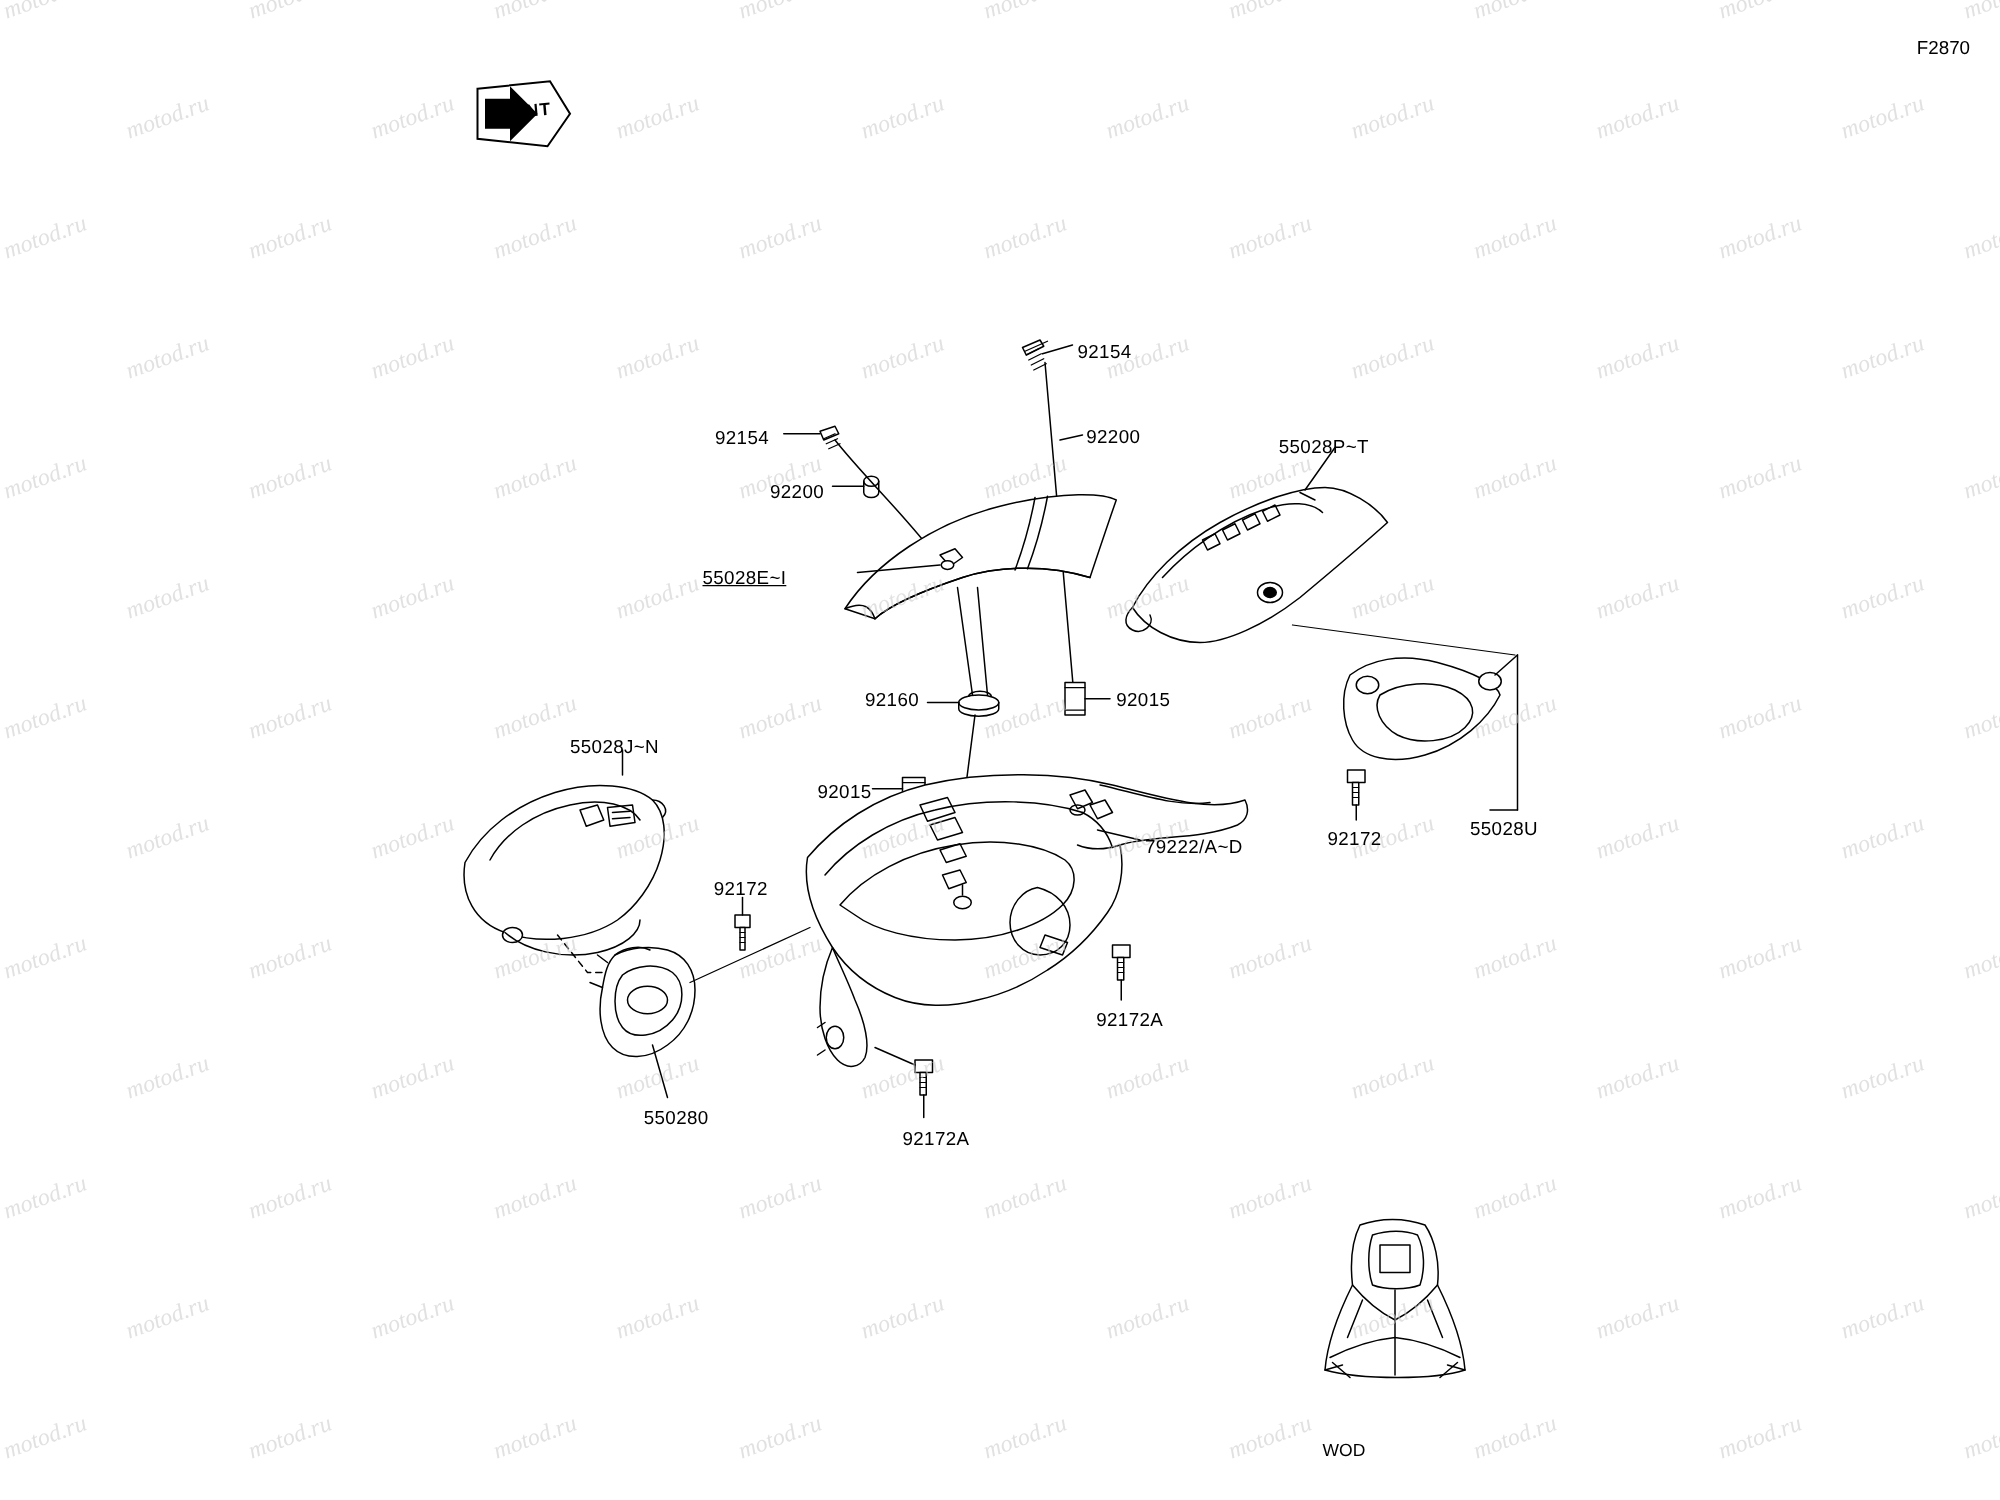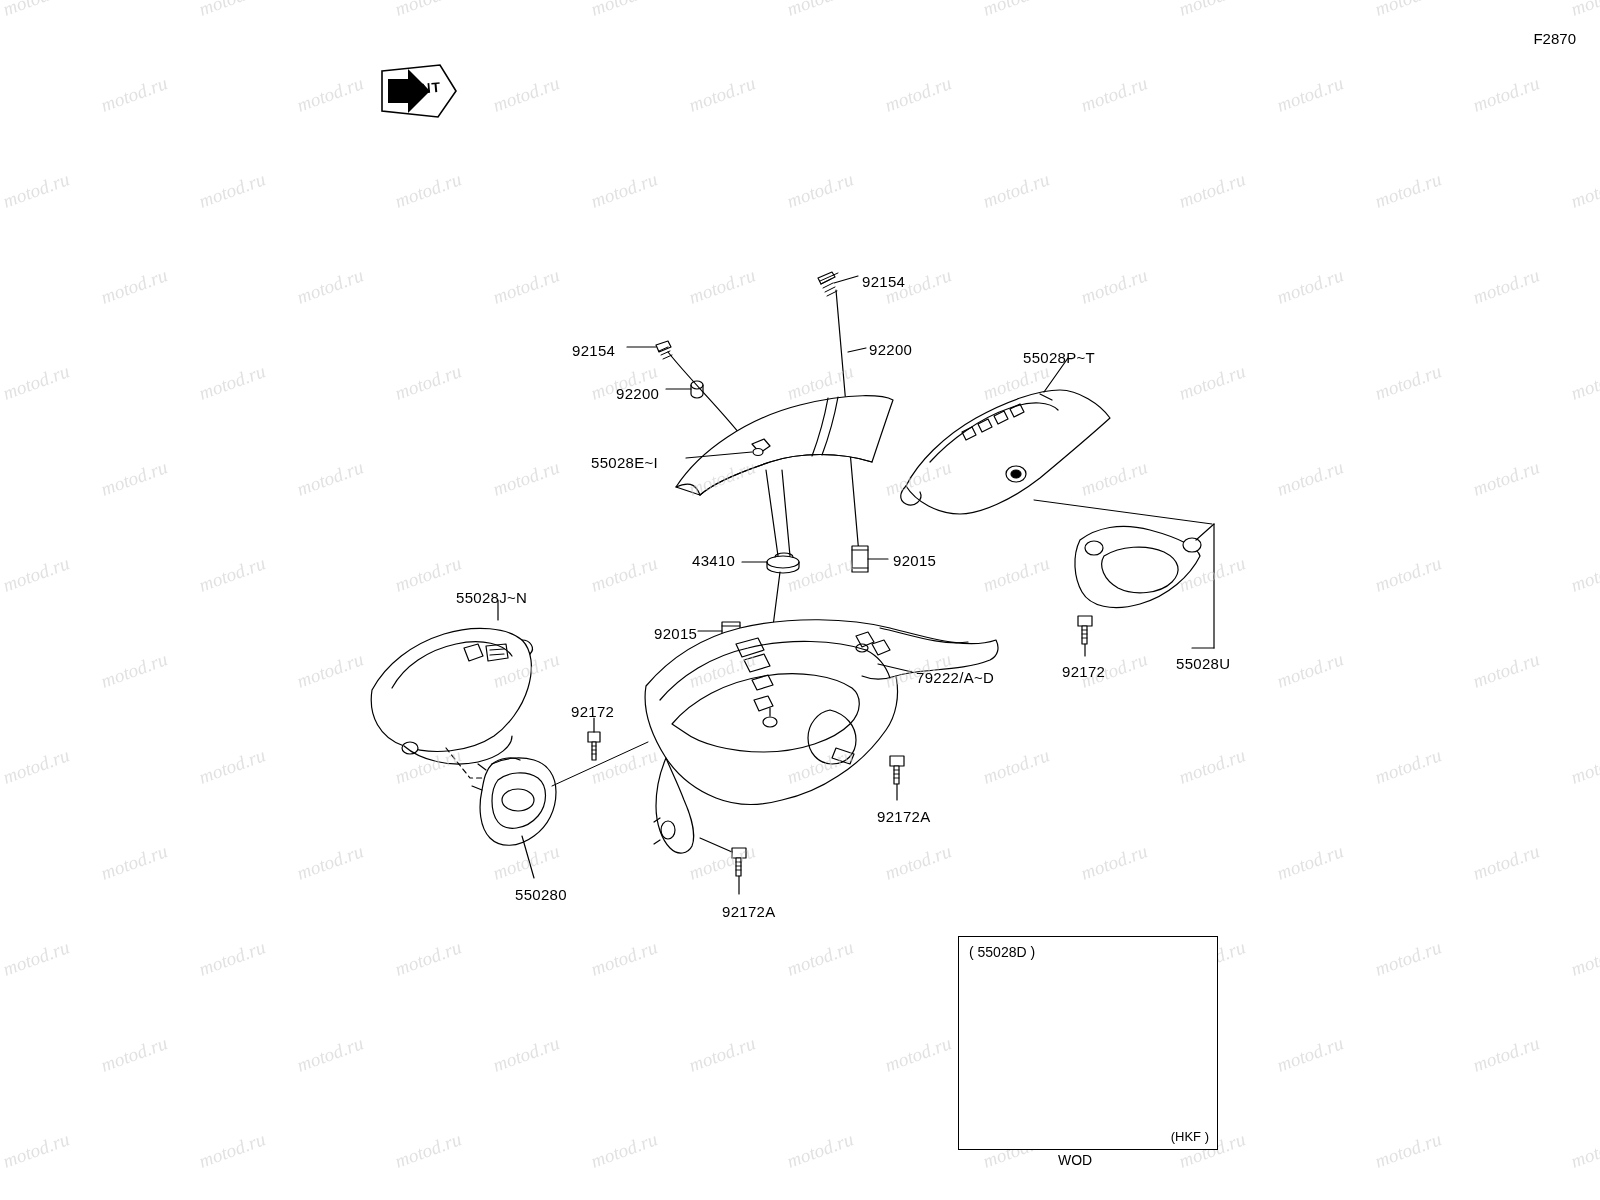--- a/index.html
+++ b/index.html
@@ -341,38 +341,34 @@
         </g>
 
       </g>
     </svg>
   </div>
 
   <div class="lbl" style="left:862px; top:273px;">92154</div>
   <div class="lbl" style="left:869px; top:341px;">92200</div>
   <div class="lbl" style="left:572px; top:342px;">92154</div>
   <div class="lbl" style="left:616px; top:385px;">92200</div>
-  <div class="lbl" style="left:591px; top:454px;">55028E~I</div>
+  <div class="lbl" style="left:562px; top:454px;text-decoration:underline;">55028E~I</div>
   <div class="lbl" style="left:1023px; top:349px;">55028P~T</div>
-  <div class="lbl" style="left:692px; top:552px;">43410</div>
+  <div class="lbl" style="left:692px; top:552px;">92160</div>
   <div class="lbl" style="left:893px; top:552px;">92015</div>
   <div class="lbl" style="left:456px; top:589px;">55028J~N</div>
   <div class="lbl" style="left:654px; top:625px;">92015</div>
   <div class="lbl" style="left:916px; top:669px;">79222/A~D</div>
   <div class="lbl" style="left:1062px; top:663px;">92172</div>
   <div class="lbl" style="left:1176px; top:655px;">55028U</div>
   <div class="lbl" style="left:571px; top:703px;">92172</div>
   <div class="lbl" style="left:877px; top:808px;">92172A</div>
   <div class="lbl" style="left:515px; top:886px;">550280</div>
   <div class="lbl" style="left:722px; top:903px;">92172A</div>
 
-  <div id="inset">
-    <div class="inset-title">( 55028D )</div>
-    <div class="inset-hkf">(HKF )</div>
-  </div>
   <div id="inset-wod">WOD</div>
 
   <div id="watermark">
       <div class="wm" style="left: 0px; top: 0px;">motod.ru</div>
       <div class="wm" style="left: 196px; top: 0px;">motod.ru</div>
       <div class="wm" style="left: 392px; top: 0px;">motod.ru</div>
       <div class="wm" style="left: 588px; top: 0px;">motod.ru</div>
       <div class="wm" style="left: 784px; top: 0px;">motod.ru</div>
       <div class="wm" style="left: 980px; top: 0px;">motod.ru</div>
       <div class="wm" style="left: 1176px; top: 0px;">motod.ru</div>

